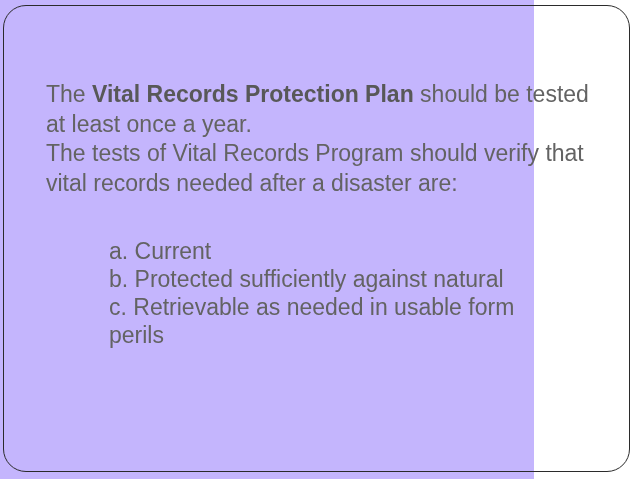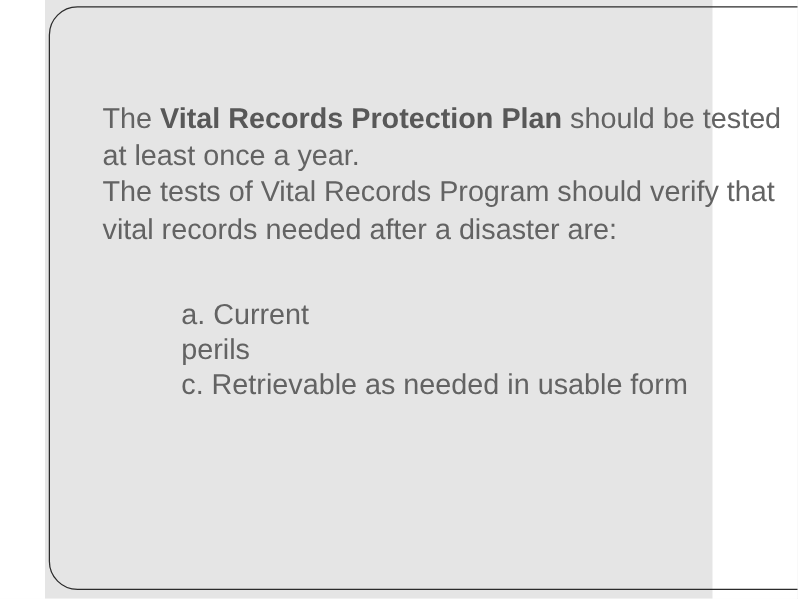--- a/index.html
+++ b/index.html
@@ -11,22 +11,21 @@
     width: 638px;
     height: 479px;
     overflow: hidden;
     font-family: "Liberation Sans", sans-serif;
   }
 
   #slide {
     position: relative;
     width: 534px;
     height: 479px;
-    background: #e5e5e5;
-    margin-left: 36px;
+    background: #c4b5fd;
   }
 
   
   #slide-frame {
     position: absolute;
     left: 3px;
     top: 5px;
     width: 627px;
     height: 467px;
     box-sizing: border-box;
@@ -83,17 +82,18 @@
   <div id="body-text">
     <div class="para-line"><span>The </span><b class="strong">Vital Records Protection Plan</b><span> should be tested</span></div>
 
     <div class="para-line">at least once a year.</div>
     <div class="para-line">The tests of Vital Records Program should verify that</div>
     <div class="para-line">vital records needed after a disaster are:</div>
   </div>
 
   <div id="list-block">
     <div class="list-line">a. Current</div>
+    <div class="list-line">b. Protected sufficiently against natural</div>
+    <div class="list-line">c. Retrievable as needed in usable form</div>
     <div class="list-line">perils</div>
-    <div class="list-line">c. Retrievable as needed in usable form</div>
   </div>
 
 </div>
 
 </body></html>

